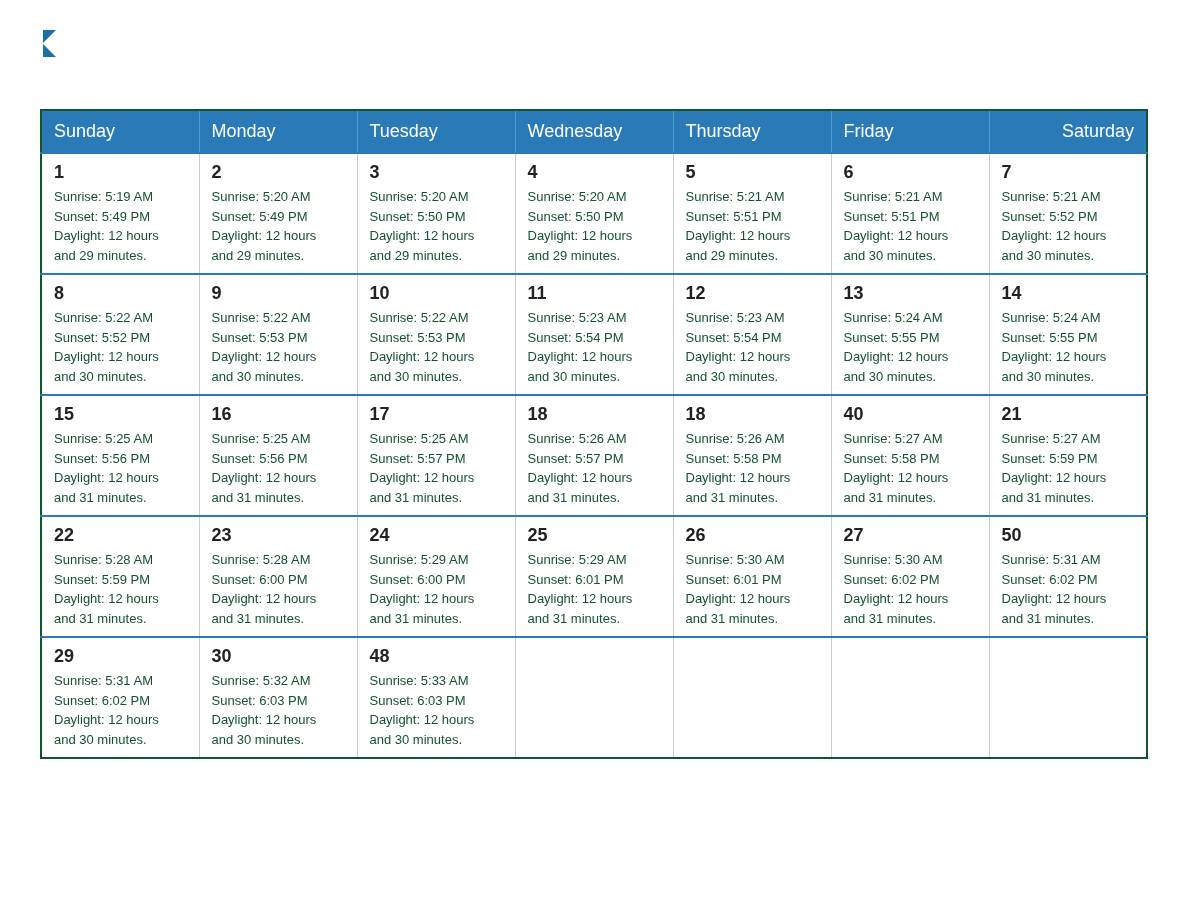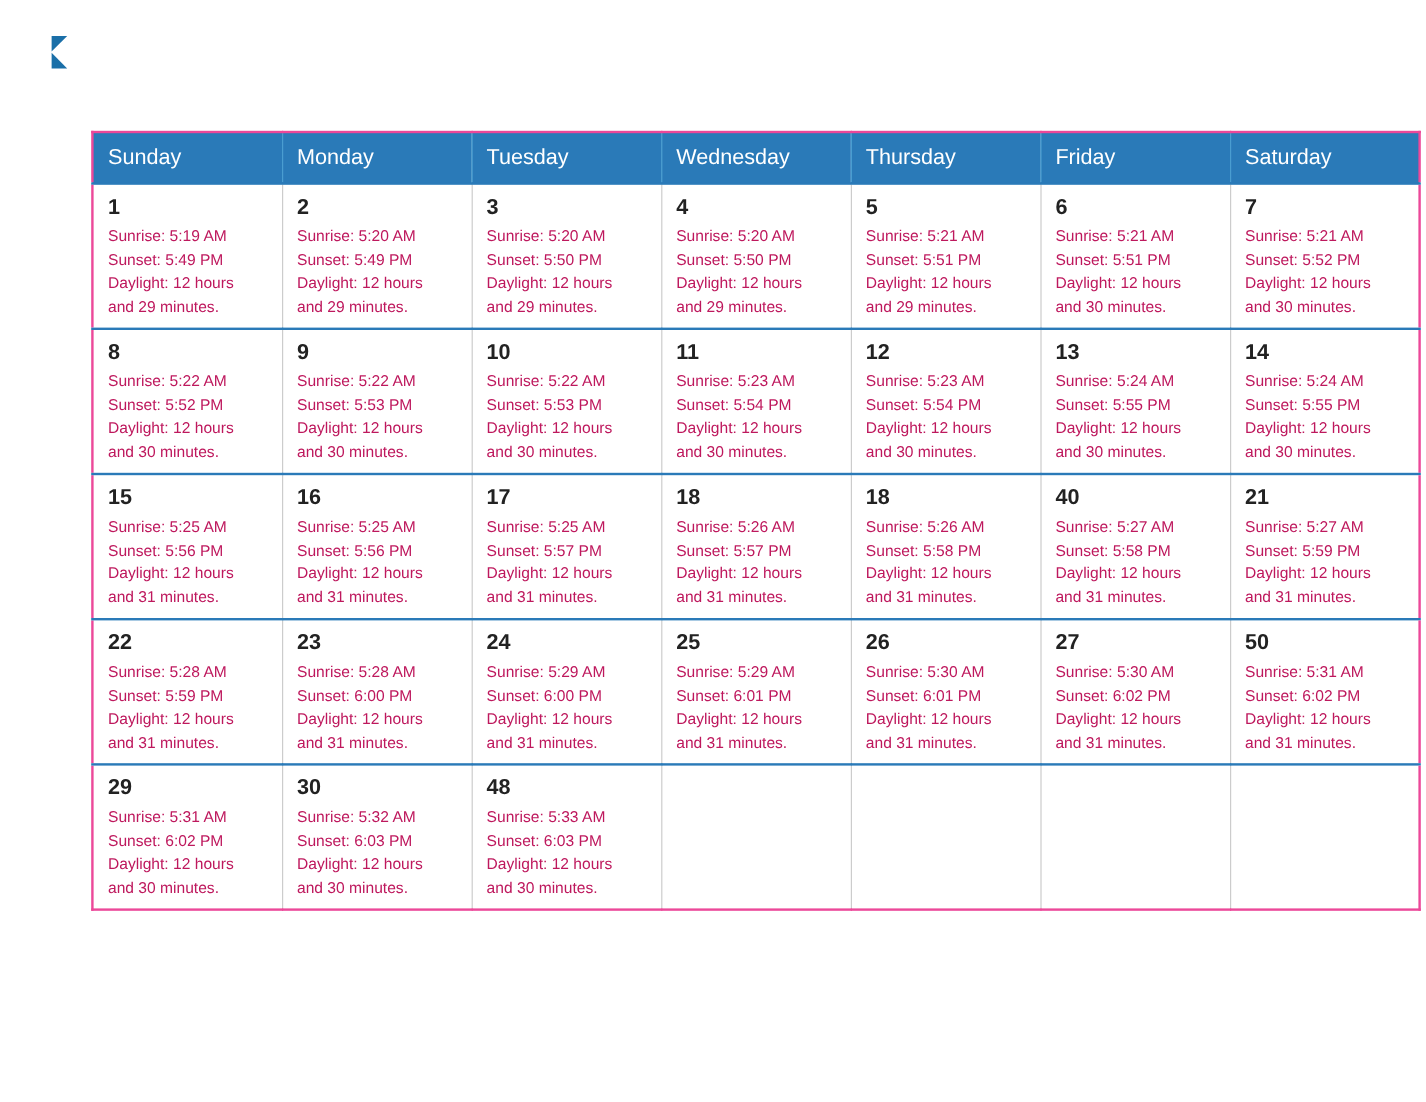--- a/index.html
+++ b/index.html
@@ -50,34 +50,34 @@
     .location {
       font-size: 22px;
       color: #555;
       margin-top: 4px;
     }
 
     
     .calendar-table {
       width: 100%;
       border-collapse: collapse;
-      border: 2px solid #ec4899;
-      margin-left: 36px;
+      border: 2px solid #14532d;
     }
     .calendar-table thead tr th {
       background-color: #2a7ab8;
       color: #fff;
       font-size: 18px;
       font-weight: normal;
       padding: 10px 12px;
       text-align: left;
       border-right: 1px solid #4a9dd0;
     }
     .calendar-table thead tr th:last-child {
       border-right: none;
+      text-align: right;
     }
     .calendar-table tbody tr {
       border-top: 2px solid #2a7ab8;
     }
     .calendar-table tbody tr td {
       vertical-align: top;
       padding: 8px 12px;
       border-right: 1px solid #ccc;
       font-size: 13.5px;
       color: #333;
@@ -89,21 +89,21 @@
     }
     .day-number {
       font-size: 18px;
       font-weight: bold;
       color: #222;
       display: block;
       margin-bottom: 4px;
     }
     .day-info {
       font-size: 13px;
-      color: #be185d;
+      color: #14532d;
       line-height: 1.5;
     }
     .empty-cell {
       background: #fff;
     }
   </style>
 </head>
 <body>
 
 <div class="header">

